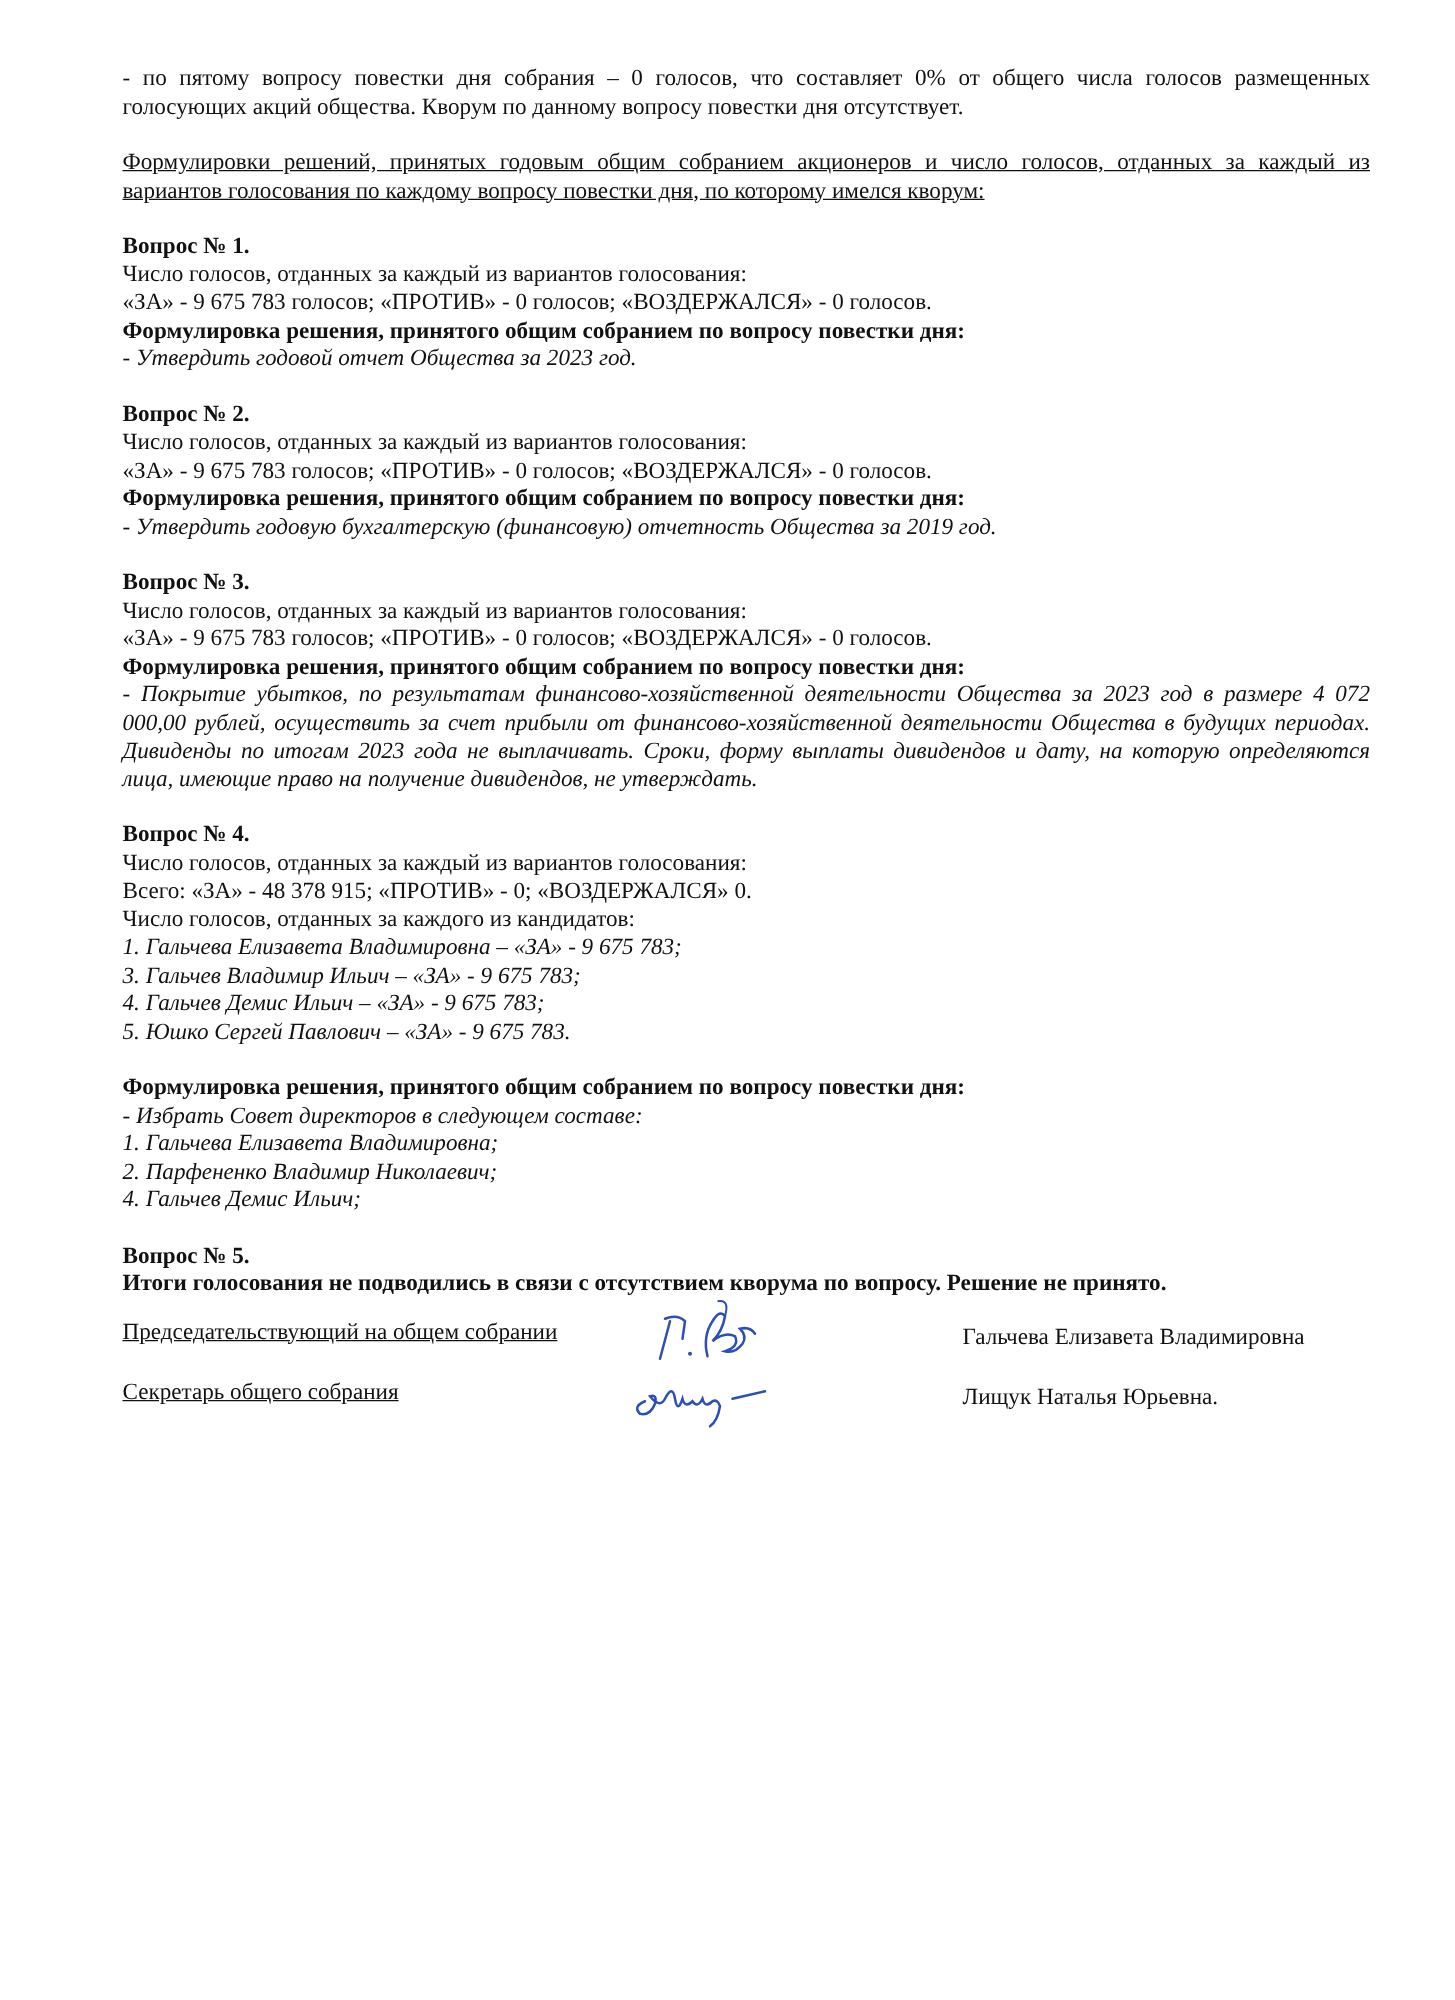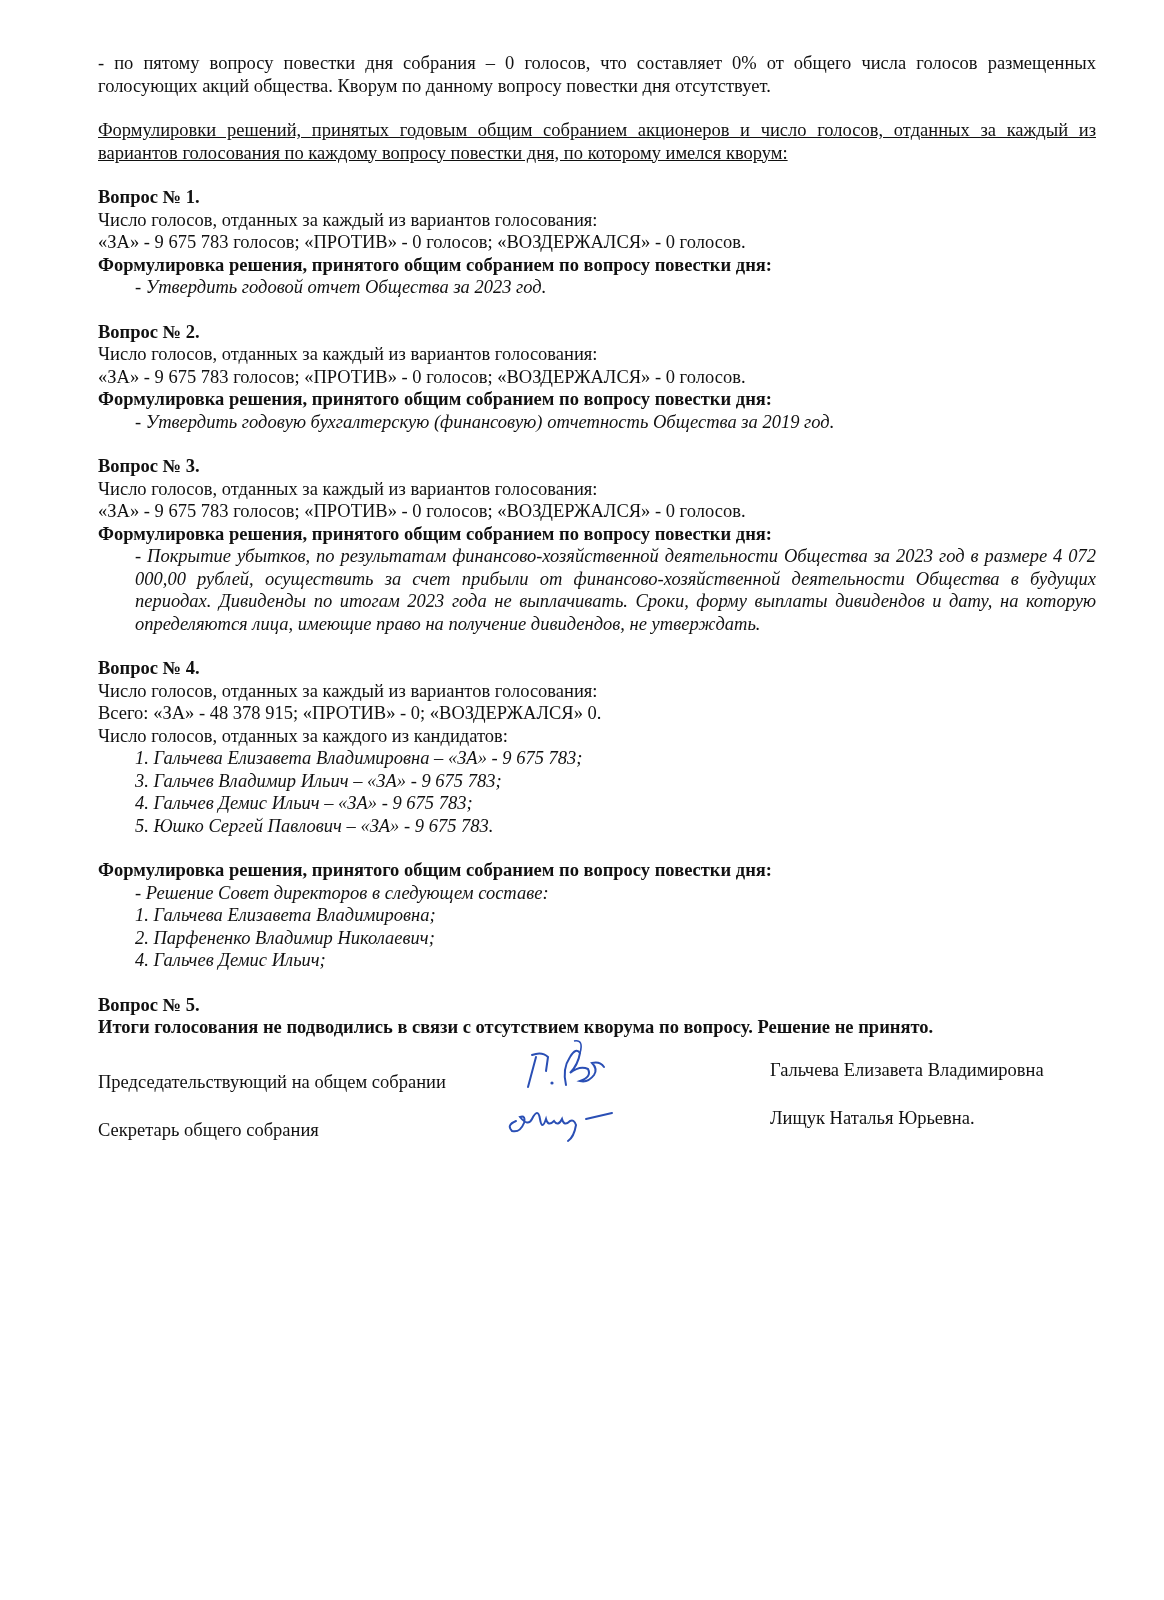--- a/index.html
+++ b/index.html
@@ -5,25 +5,25 @@
     html, body { margin: 0; padding: 0; background: #ffffff; }
     body { width: 1164px; height: 1600px; position: relative; overflow: hidden; color: #111; }
     .page {
       position: absolute; left: 98px; top: 52px; width: 998px;
       font-family: "Liberation Serif", serif; font-size: 18.5px; line-height: 22.5px;
     }
     p { margin: 0; }
     .justify { text-align: justify; text-align-last: left; }
     .gap { height: 22px; }
     .bold { font-weight: bold; font-family: Liberation Serif, serif; }
-    .italic { font-style: italic; margin-left: 37px; }
+    .italic { font-style: italic; }
     .underline { text-decoration: underline; }
     .q-title { font-weight: bold; }
     .sig-row { position: relative; height: 40px; }
-    .sig-label { position: absolute; left: 0; top: 16px; }
+    .sig-label { position: absolute; left: 0; top: 0; text-decoration: underline; }
     .sig-name { position: absolute; left: 672px; top: 4px; }
     .signature { position: absolute; }
     .sig1 { left: 420px; top: -16px; }
     .sig2 { left: 404px; top: -6px; }
   </style>
 </head>
 <body>
 
 <div class="page">
 
@@ -64,21 +64,21 @@
     <p class="q-title">Вопрос № 4.</p>
     <p>Число голосов, отданных за каждый из вариантов голосования:</p>
     <p>Всего:  «ЗА» -  48 378 915;  «ПРОТИВ» - 0;  «ВОЗДЕРЖАЛСЯ» 0.</p>
     <p>Число голосов, отданных за каждого из кандидатов:</p>
     <p class="italic">1. Гальчева Елизавета Владимировна –  «ЗА» -  9 675 783;</p>
     <p class="italic">3. Гальчев Владимир Ильич –  «ЗА» -  9 675 783;</p>
     <p class="italic">4. Гальчев Демис Ильич – «ЗА» -  9 675 783;</p>
     <p class="italic">5. Юшко Сергей Павлович –  «ЗА» -  9 675 783.</p>
     <div class="gap"></div>
     <p class="bold">Формулировка решения, принятого общим собранием по вопросу повестки дня:</p>
-    <p class="italic">- Решение Совет директоров в следующем составе:</p>
+    <p class="italic">- Избрать Совет директоров в следующем составе:</p>
     <p class="italic">1. Гальчева Елизавета Владимировна;</p>
     <p class="italic">2. Парфененко Владимир Николаевич;</p>
     <p class="italic">4. Гальчев Демис Ильич;</p>
   </div>
   <div class="gap"></div>
 
   <div>
     <p class="q-title">Вопрос № 5.</p>
     <p class="bold">Итоги голосования не подводились в связи с отсутствием кворума по вопросу. Решение не принято.</p>
   </div>

